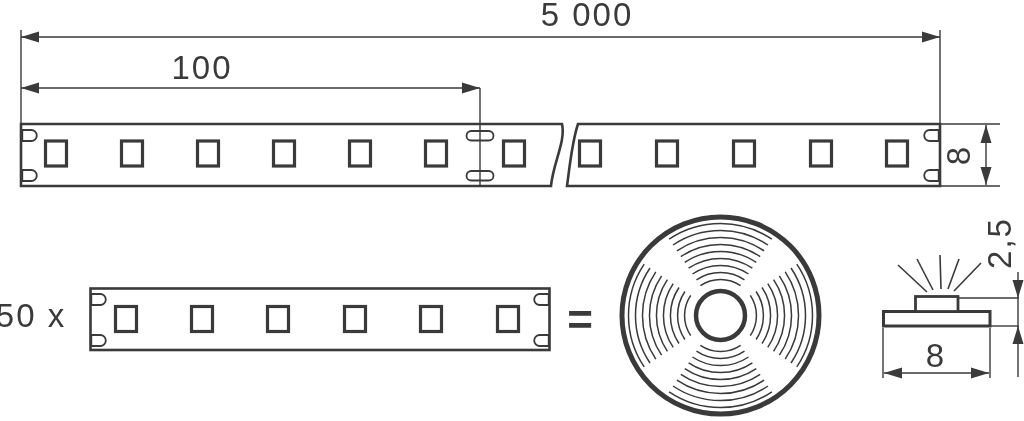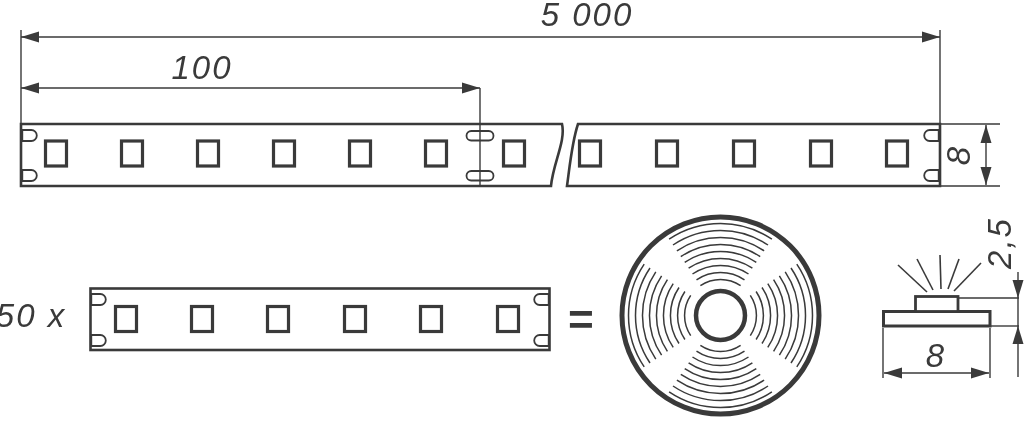--- a/index.html
+++ b/index.html
@@ -1,20 +1,19 @@
 <!DOCTYPE html>
 <html style="--line: #3a3a3a; --bg: #ffffff;"><head>
 <meta charset="utf-8">
 <style>
   :root { --line:#3a3a3a; --bg:#ffffff; }
   html,body { margin:0; padding:0; background:var(--bg); }
   .canvas {
     position:relative; width:1024px; height:421px; background:var(--bg);
     overflow:hidden;
-    font-style:italic;
   }
   svg text {
     font-family:"Liberation Sans","DejaVu Sans",sans-serif;
     fill:var(--line);
     stroke:none;
   }
   .dim-text { font-size:33px; letter-spacing:2px; }
   .eq-text  { font-size:44px; font-weight:700; }
   .outline  { fill:#ffffff; stroke:var(--line); stroke-width:2.6; }
   .dimline  { stroke:var(--line); stroke-width:1.4; fill:none; }

